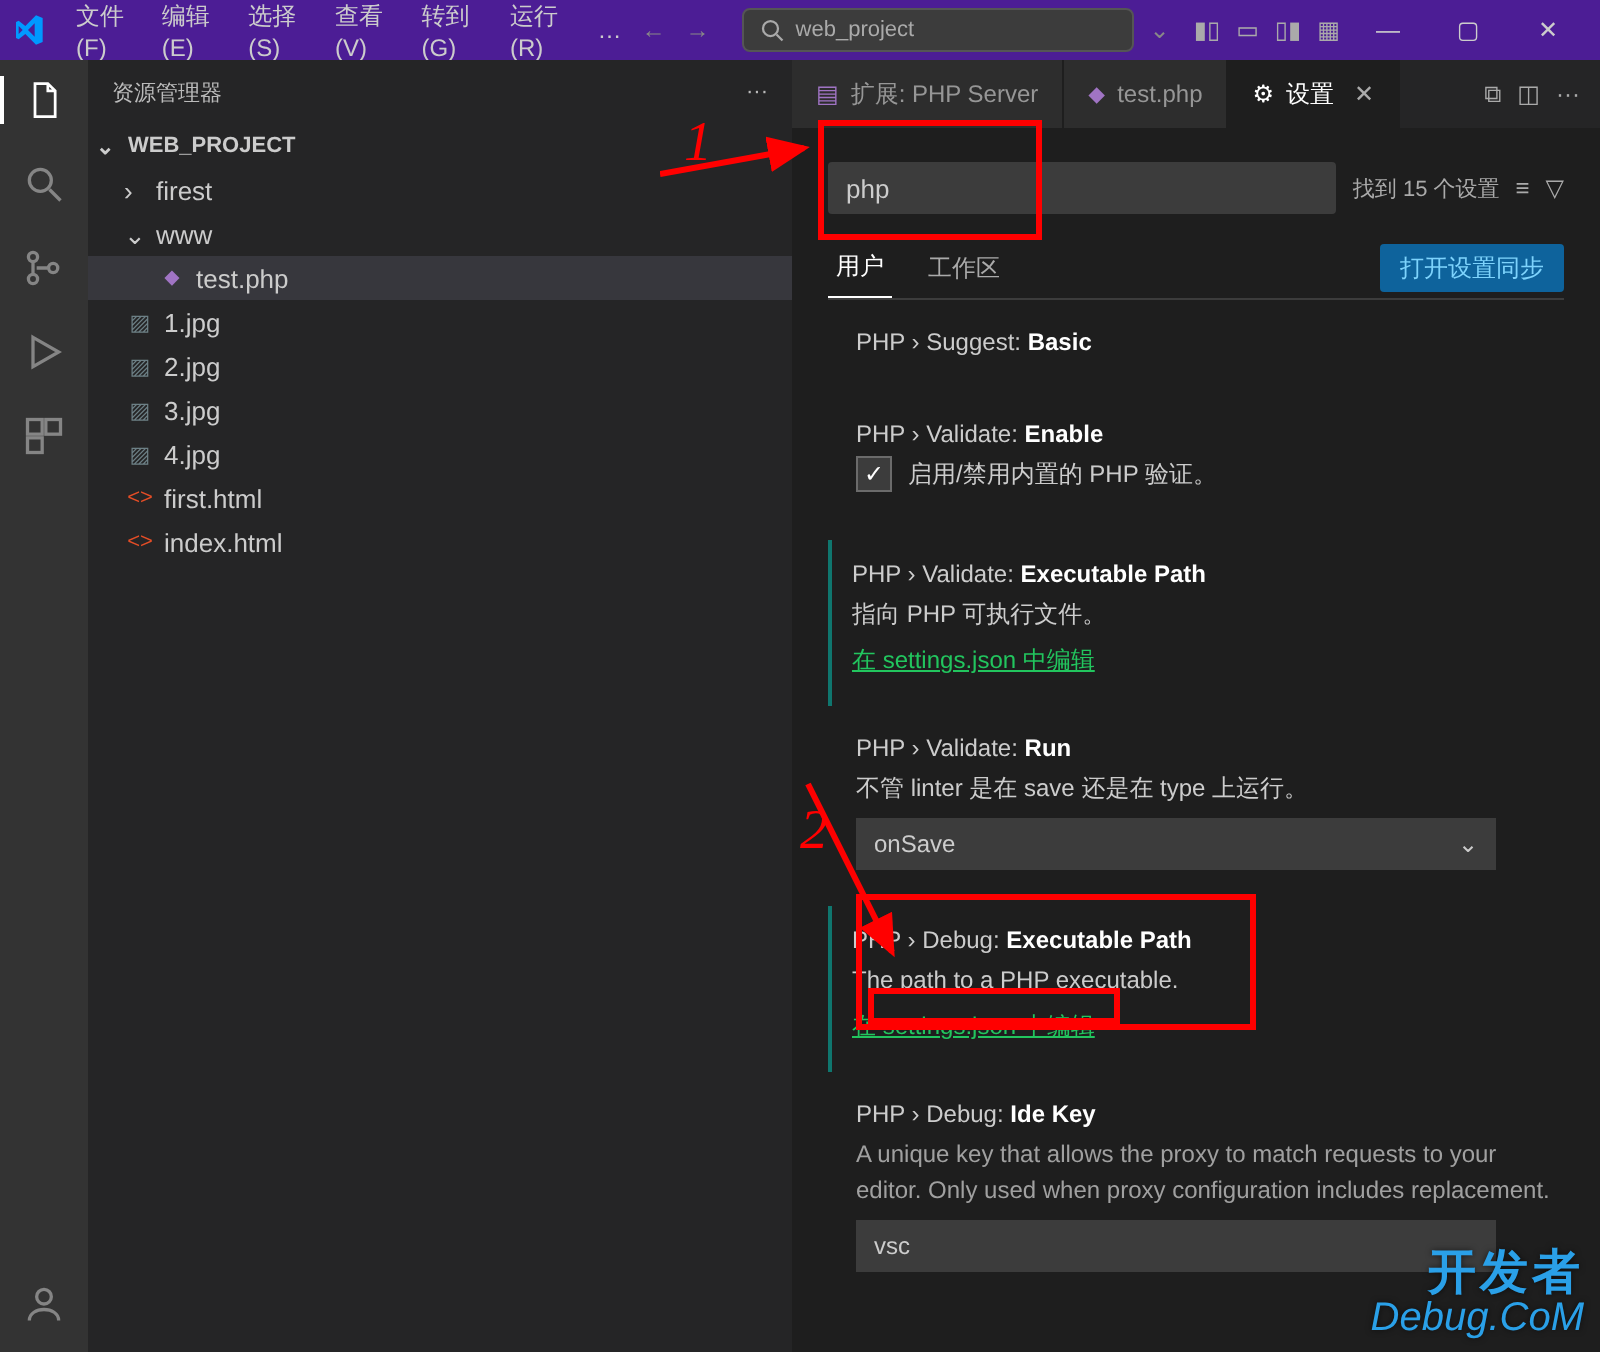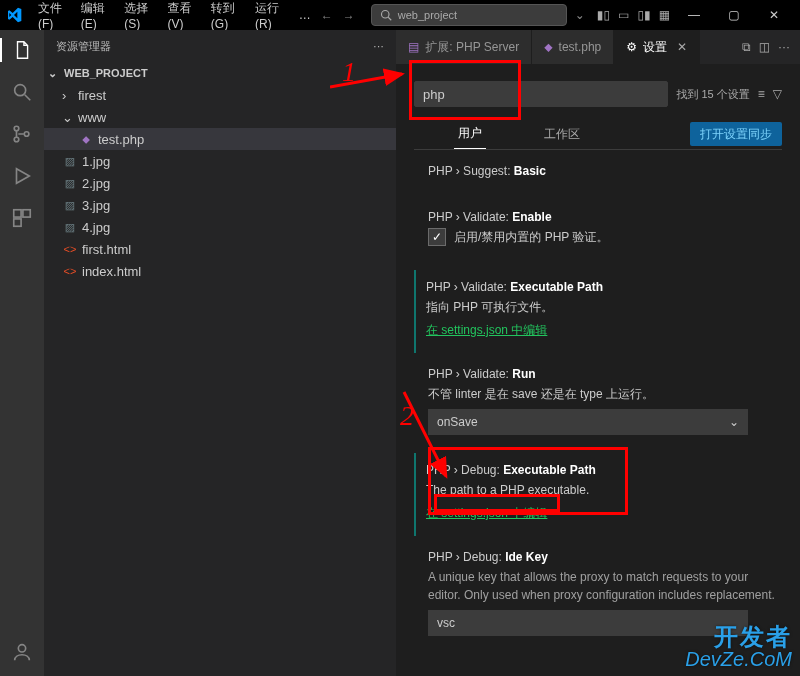--- a/index.html
+++ b/index.html
@@ -1,17 +1,17 @@
 <!DOCTYPE html>
 <html><head>
 <meta charset="utf-8">
 <style>
   * { box-sizing: border-box; margin: 0; padding: 0; font-family: "Segoe UI", "Microsoft YaHei", sans-serif; }
   body { background: #1e1e1e; color: #cccccc; width: 800px; height: 676px; overflow: hidden; font-size: 12px; }
-  .titlebar { height: 30px; background: #000000; display: flex; align-items: center; padding: 0 6px; gap: 4px; }
+  .titlebar { height: 30px; background: #4c1d95; display: flex; align-items: center; padding: 0 6px; gap: 4px; }
   .titlebar .vscode-logo { width: 16px; height: 16px; margin-right: 6px; }
   .menu-item { padding: 4px 6px; color: #ccc; cursor: default; font-size: 12px; }
   .title-spacer { flex: 1; display: flex; justify-content: center; align-items: center; gap: 8px; }
   .nav-arrows { display: flex; gap: 10px; color: #888; margin-right: 8px; }
   .command-center { background: #3c3c3c; border: 1px solid #555; border-radius: 4px; height: 22px; width: 196px; display: flex; align-items: center; gap: 6px; padding: 0 8px; color: #aaa; font-size: 11px; }
   .win-controls { display: flex; gap: 0; margin-left: auto; }
   .layout-icons { display: flex; gap: 8px; color: #aaa; margin-left: 8px; }
   .win-btn { width: 40px; height: 30px; display: flex; align-items: center; justify-content: center; color: #ccc; }
   .main { display: flex; height: calc(676px - 30px); }
   .activitybar { width: 44px; background: #333333; display: flex; flex-direction: column; align-items: center; padding-top: 8px; gap: 18px; color: #858585; }
@@ -35,21 +35,21 @@
   .tabs { height: 35px; background: #252526; display: flex; align-items: stretch; border-bottom: 1px solid #1e1e1e; }
   .tab { display: flex; align-items: center; gap: 6px; padding: 0 12px; color: #969696; background: #2d2d2d; border-right: 1px solid #1e1e1e; font-size: 12px; position: relative; }
   .tab.active { background: #1e1e1e; color: #fff; }
   .tab .close { margin-left: 4px; color: #aaa; }
   .tab-actions { margin-left: auto; display:flex; align-items:center; gap:8px; padding:0 10px; color:#aaa; }
   .settings-body { flex: 1; overflow: auto; padding: 10px 18px 20px 18px; }
   .search-row { display: flex; align-items: center; gap: 8px; padding: 6px 0; }
   .search-input { flex: 1; background: #3c3c3c; border: 1px solid #3c3c3c; color: #ccc; height: 26px; padding: 0 8px; border-radius: 2px; font-size: 13px; }
   .search-meta { color: #aaa; font-size: 11px; white-space: nowrap; }
   .scope-row { display: flex; align-items: center; border-bottom: 1px solid #3c3c3c; margin-top: 6px; }
-  .scope-tab { padding: 6px 4px; margin-right: 14px; color: #aaa; font-size: 12px; margin-left: 40px; }
+  .scope-tab { padding: 6px 4px; margin-right: 14px; color: #aaa; font-size: 12px; }
   .scope-tab.active { color: #fff; border-bottom: 1px solid #fff; }
   .sync-btn { margin-left: auto; background: #0e639c; color: #7dd3fc; border: none; height: 24px; padding: 0 10px; font-size: 12px; border-radius: 2px; }
   .setting { padding: 10px 0 14px 12px; border-left: 2px solid transparent; margin-top: 4px; }
   .setting.modified { border-left: 2px solid #0f766e; padding-left: 10px; }
   .setting-title { font-size: 12px; color: #e7e7e7; margin-bottom: 4px; }
   .setting-title .breadcrumb { color: #ccc; font-weight: 400; }
   .setting-title .name { font-weight: 600; color:#fff; }
   .setting-desc { color: #ccc; font-size: 12px; line-height: 1.5; margin-bottom: 6px; }
   .setting-desc.dim { color: #a0a0a0; }
   .checkbox-row { display: flex; align-items: flex-start; gap: 8px; }
@@ -297,14 +297,14 @@
   <defs>
       <marker id="ah2" markerWidth="8" markerHeight="8" refX="6" refY="3" orient="auto">
         <path d="M0,0 L7,3 L0,6 Z" fill="#ff0000"></path>
       </marker>
     </defs>
   <line x1="4" y1="4" x2="46" y2="88" stroke="#ff0000" stroke-width="3" marker-end="url(#ah2)"></line>
 </svg>
 
 <div class="watermark">
   <div class="cn">开发者</div>
-  <div>DevZe.CoM</div>
+  <div>Debug.CoM</div>
 </div>
 
 </body></html>

